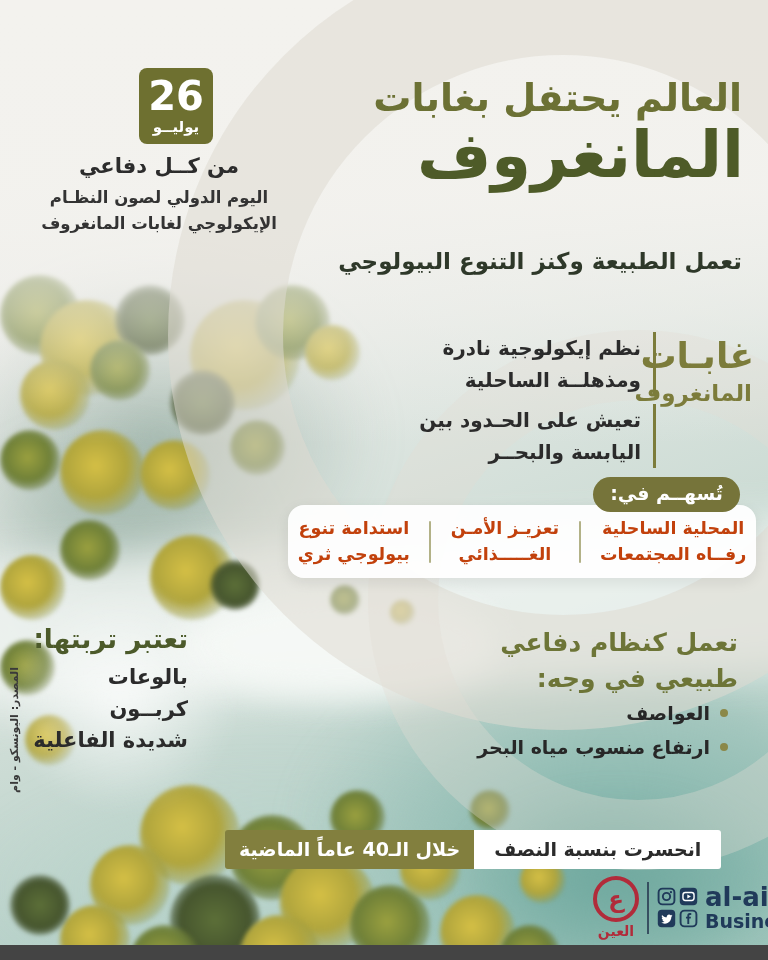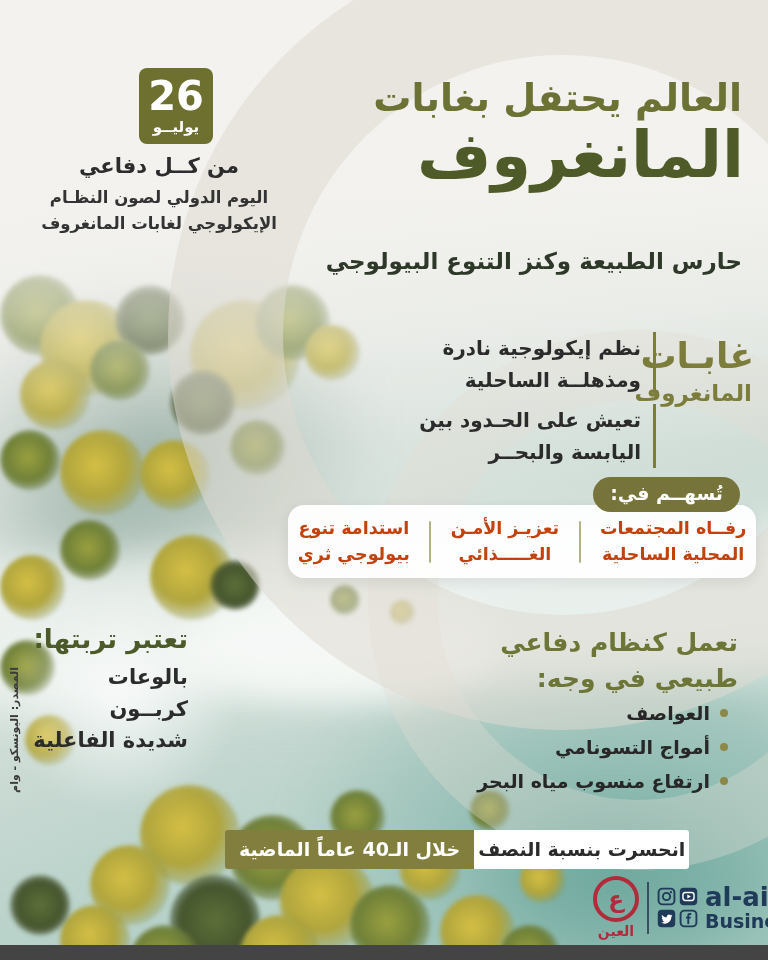--- a/index.html
+++ b/index.html
@@ -65,21 +65,21 @@
   .defense-head{position:absolute;right:30px;top:625px;text-align:right;font-size:25px;font-weight:bold;
     color:#6d7537;line-height:1.45;margin-left:31px;}
   .defense-list{position:absolute;right:40px;top:702px;}
   .defense-list .li{display:flex;align-items:center;margin-bottom:12px;}
   .defense-list .dot{width:8px;height:8px;border-radius:50%;background:#8b8848;margin-left:10px;flex:none;}
   .defense-list .txt{font-size:19px;font-weight:bold;color:#272727;}
   .banner{position:absolute;left:225px;top:830px;height:39px;display:flex;z-index:12;}
   .banner .hl{background:#827f3e;color:#fff;font-size:19px;font-weight:bold;line-height:39px;
     padding:0 14px;border-radius:3px 0 0 3px;order:2;}
   .banner .rest{background:#ffffff;color:#2b2b2b;font-size:19px;font-weight:bold;line-height:39px;
-    padding:0 4px;border-radius:0 3px 3px 0;order:1;}
+    padding:0 20px;border-radius:0 3px 3px 0;order:1;}
   .footer{position:absolute;left:593px;top:876px;display:flex;align-items:center;z-index:12;}
   .logo-col{display:flex;flex-direction:column;align-items:center;}
   .logo-circle{width:38px;height:38px;border-radius:50%;border:4px solid #b12b3a;display:flex;
     align-items:center;justify-content:center;color:#b12b3a;font-size:23px;font-weight:bold;}
   .logo-name{color:#b12b3a;font-size:14px;font-weight:bold;margin-top:1px;}
   .foot-div{width:2px;height:52px;background:#2c3e55;margin:0 8px;opacity:.85;}
   .social-grid{display:grid;grid-template-columns:19px 19px;grid-gap:3px;}
   .social-grid svg{display:block;}
   .brand{margin-left:7px;color:#203a5a;line-height:1;}
   .brand .b1{font-size:26px;font-weight:bold;}
@@ -151,34 +151,34 @@
     </div>
 
     <div class="occasion rtl">
       <div class="l1">من كــل دفاعي</div>
       <div class="l23">اليوم الدولي لصون النظـام</div>
       <div class="l23">الإيكولوجي لغابات المانغروف</div>
     </div>
 
     <div class="title1 rtl">العالم يحتفل بغابات</div>
     <div class="title2 rtl">المانغروف</div>
-    <div class="subtitle rtl">حارس الطبيعة وكنز التنوع البيولوجي</div>
+    <div class="subtitle rtl">تعمل الطبيعة وكنز التنوع البيولوجي</div>
 
     <div class="forest-head rtl">
       <div class="h1">غابـات</div>
       <div class="h2">المانغروف</div>
     </div>
     <div class="forest-item fi1 rtl">نظم إيكولوجية نادرة ومذهلــة الساحلية</div>
     <div class="forest-item fi2 rtl">تعيش على الحـدود بين اليابسة والبحــر</div>
 
     <div class="pill rtl">تُسهــم في:</div>
     <div class="contrib-box rtl">
       <div class="contrib-col">
+        <div>المحلية الساحلية</div>
         <div>رفــاه المجتمعات</div>
-        <div>المحلية الساحلية</div>
       </div>
       <div class="vdiv"></div>
       <div class="contrib-col">
         <div>تعزيـز الأمـن</div>
         <div>الغـــــذائي</div>
       </div>
       <div class="vdiv"></div>
       <div class="contrib-col">
         <div>استدامة تنوع</div>
         <div>بيولوجي ثري</div>
@@ -192,24 +192,20 @@
     </div>
 
     <div class="defense-head rtl">
       <div>تعمل كنظام دفاعي</div>
       <div>طبيعي في وجه:</div>
     </div>
     <div class="defense-list rtl">
       <div class="li">
         <span class="dot"></span>
         <span class="txt">العواصف</span>
-      </div>
-      <div class="li">
-        <span class="dot"></span>
-        <span class="txt">أمواج التسونامي</span>
       </div>
       <div class="li">
         <span class="dot"></span>
         <span class="txt">ارتفاع منسوب مياه البحر</span>
       </div>
     </div>
 
     <div class="banner rtl">
       <div class="hl">خلال الـ40 عاماً الماضية</div>
       <div class="rest">انحسرت بنسبة النصف</div>

